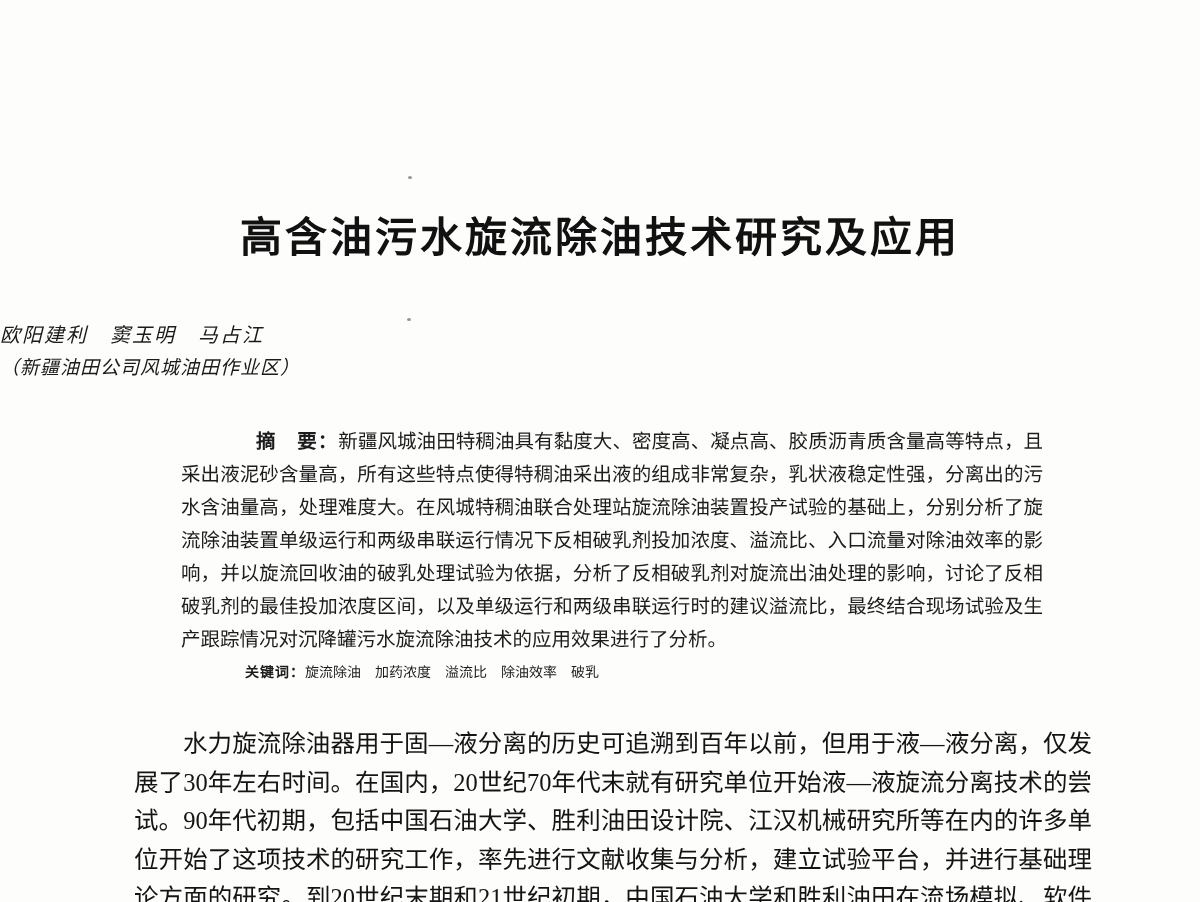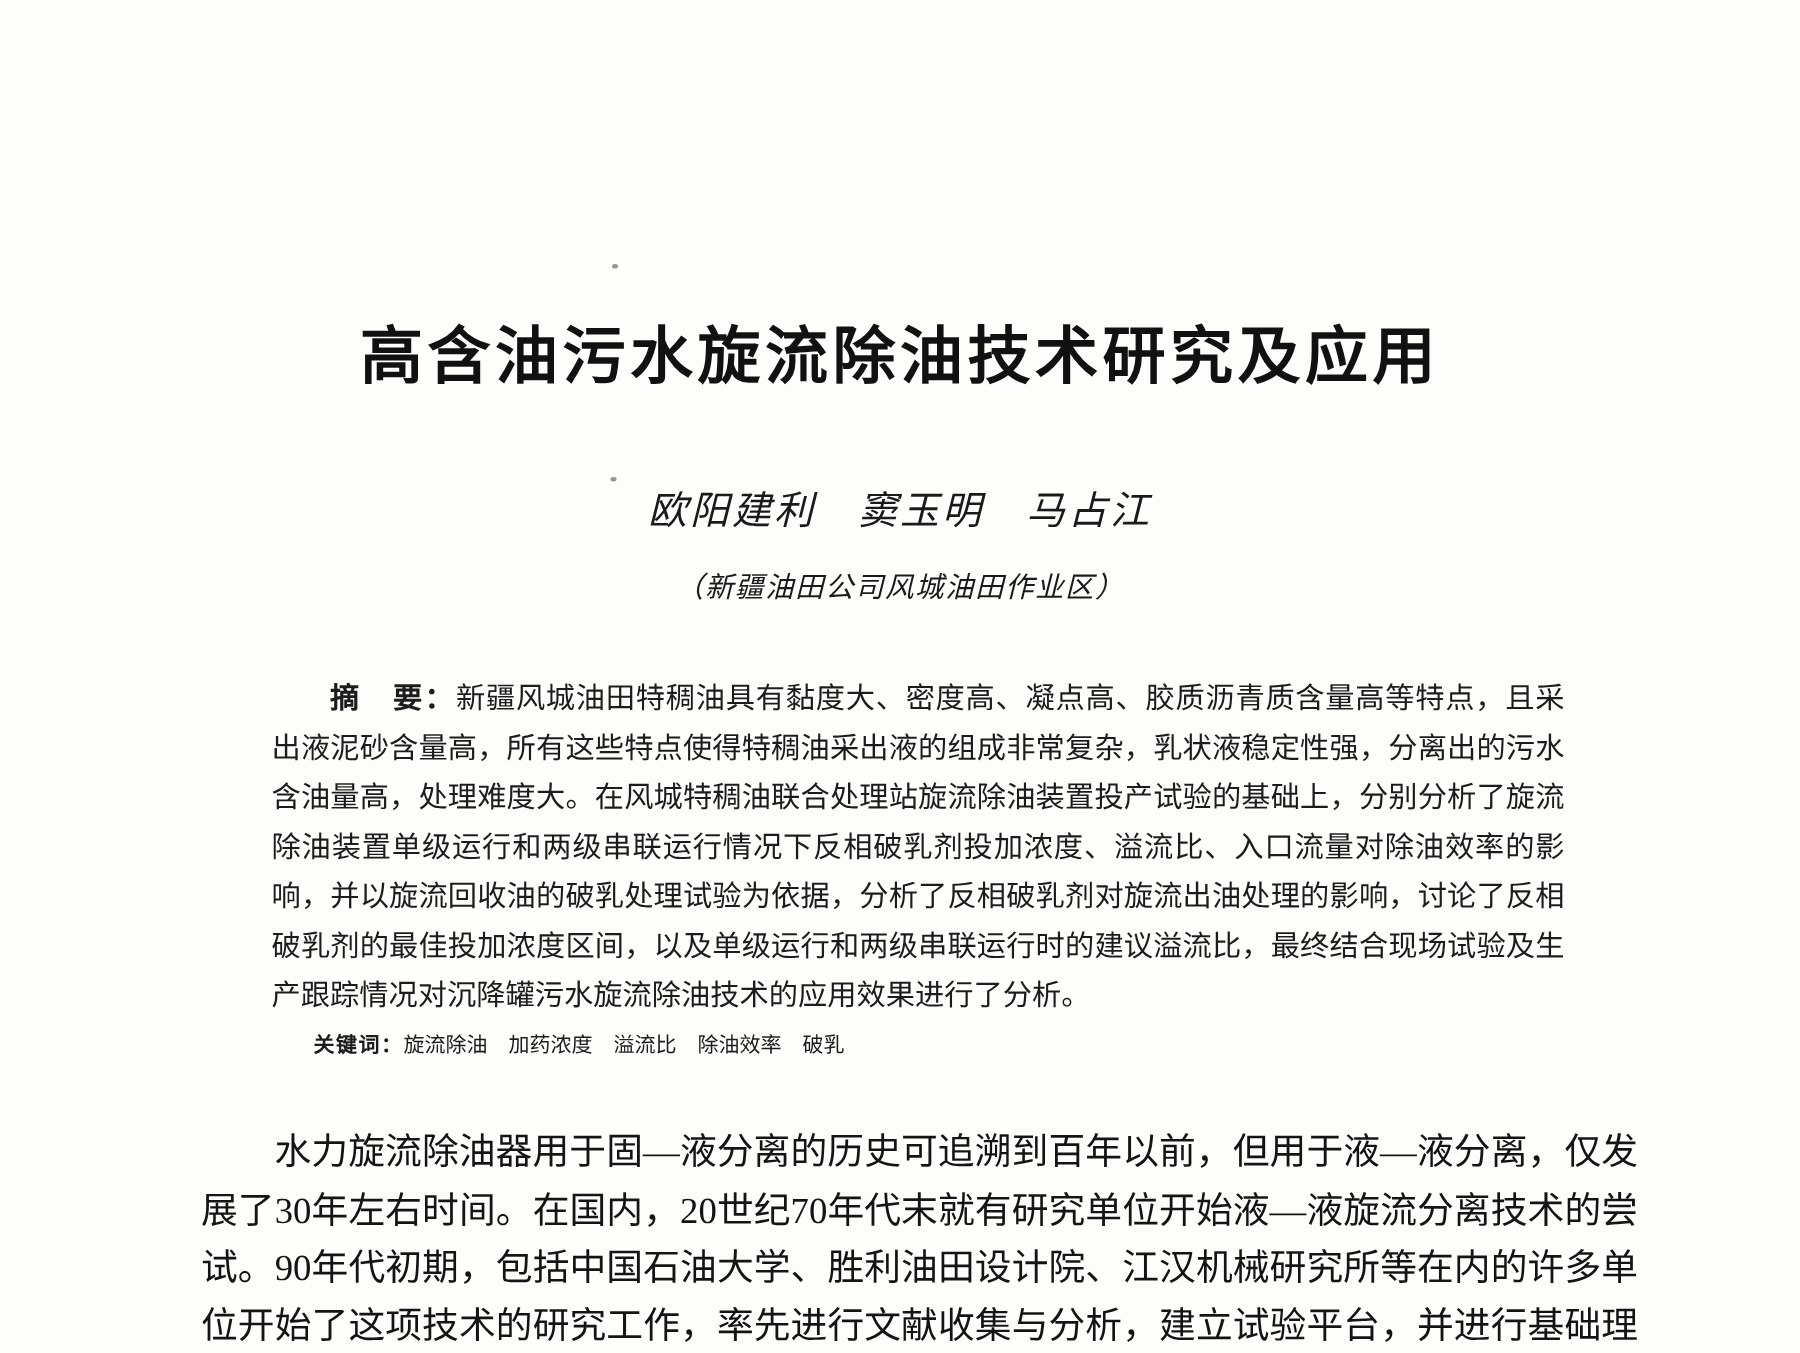--- a/index.html
+++ b/index.html
@@ -34,47 +34,47 @@
     text-align: center;
     font-family: "Liberation Sans", sans-serif;
     font-weight: 900;
     font-size: 42px;
     letter-spacing: 3px;
     line-height: 1.1;
     color: #111111;
   }
   .authors {
     margin-top: 58px;
-    text-align: center;
-    font-size: 26px;
+    font-size: 20px;
     letter-spacing: 2px;
     font-style: italic;
     color: #1a1a1a;
   }
   .affiliation {
-    margin-top: 20px;
-    text-align: center;
+    margin-top: 4px;
+    text-align: left;
     font-size: 19px;
     letter-spacing: 1px;
     font-style: italic;
     color: #1a1a1a;
   }
   .abstract {
     width: 862px;
     margin: 46px 0 0 181px;
     font-size: 19.5px;
     line-height: 33px;
     text-align: justify;
     text-indent: 2em;
     color: #1c1c1c;
   }
   .abstract .label,
   .keywords .label {
     font-weight: bold;
     letter-spacing: 1px;
+    margin-left: 36px;
   }
   .keywords {
     width: 862px;
     margin: 0 0 0 181px;
     font-size: 14px;
     line-height: 33px;
     text-indent: 2em;
     color: #1c1c1c;
   }
   .body-text {

